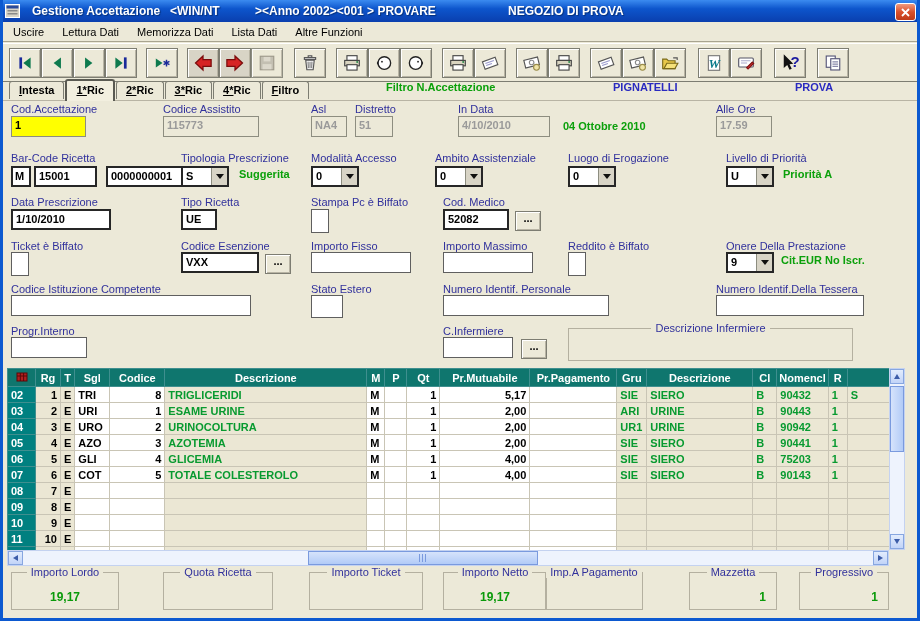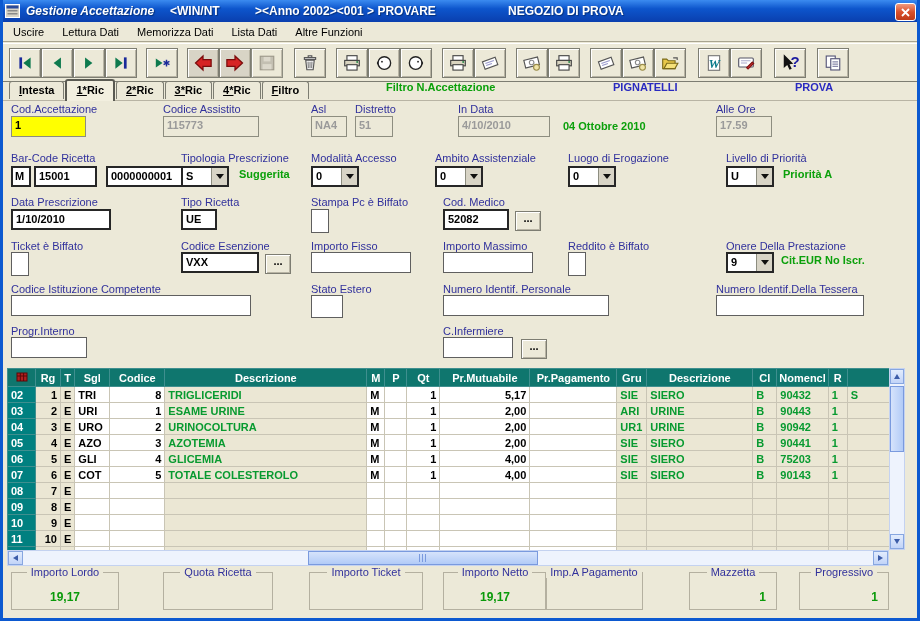--- a/index.html
+++ b/index.html
@@ -8,21 +8,21 @@
     background:#ece9d8;overflow:hidden;
     border-left:3px solid #0c59d0;border-right:3px solid #0c59d0;border-bottom:3px solid #0c59d0;
     font-family:"Liberation Sans",sans-serif;font-size:11px;color:#000;
   }
   
   .titlebar{position:absolute;left:-3px;top:0;width:920px;height:22px;
     background:linear-gradient(180deg,#3b8bf0 0%,#0d55cc 40%,#0a3fae 100%);
     color:#fff;font-weight:bold;font-size:12px;}
   .titlebar span{position:absolute;top:4px;white-space:nowrap;text-shadow:1px 1px 1px #05307a;}
   .t-icon{position:absolute;left:5px;top:3px;}
-  .t-title{left:26px;font-style:italic;}
+  .t-title{left:32px;}
   .t-env{left:170px;}
   .t-year{left:255px;}
   .t-shop{left:508px;}
   .close-btn{position:absolute;right:4px;top:3px;width:19px;height:16px;border-radius:3px;
     background:linear-gradient(180deg,#f09a7e 0%,#d9502c 50%,#bf3a18 100%);
     border:1px solid #fff;display:flex;align-items:center;justify-content:center;cursor:pointer;}
   
   .menubar{position:absolute;left:-3px;top:22px;width:920px;height:20px;background:#ece9d8;
     border-bottom:1px solid #a8a490;display:flex;align-items:center;padding-left:4px;box-sizing:border-box;}
   .menu-item{padding:2px 9px;cursor:default;}
@@ -388,20 +388,24 @@
   <span class="lbl" style="left:440px;top:283px">Numero Identif. Personale</span>
   <div class="inp thin" style="left:440px;top:295px;width:166px"></div>
   <span class="lbl" style="left:713px;top:283px">Numero Identif.Della Tessera</span>
   <div class="inp thin" style="left:713px;top:295px;width:148px"></div>
 
   <span class="lbl" style="left:8px;top:325px">Progr.Interno</span>
   <div class="inp thin" style="left:8px;top:337px;width:76px"></div>
   <span class="lbl" style="left:440px;top:325px">C.Infermiere</span>
   <div class="inp thin" style="left:440px;top:337px;width:70px"></div>
   <div class="dots" style="left:518px;top:339px">...</div>
+  <div class="gbx" style="left:565px;top:328px;width:285px;height:33px">
+    <span class="gtitle"><i>Descrizione Infermiere</i></span>
+    <span class="gval"></span>
+  </div>
 
   <table class="grid" id="grid">
       <colgroup>
         <col style="width: 28px;">
         <col style="width: 25px;">
         <col style="width: 13px;">
         <col style="width: 35px;">
         <col style="width: 55px;">
         <col style="width: 202px;">
         <col style="width: 18px;">

